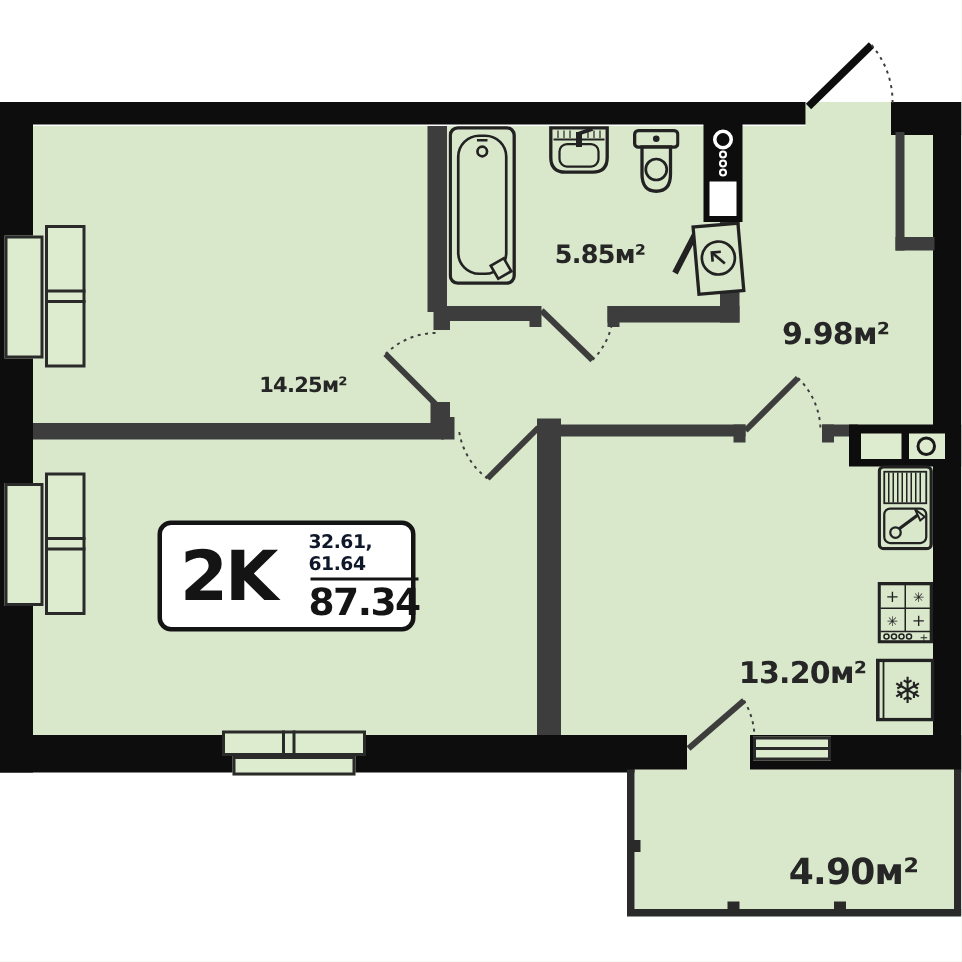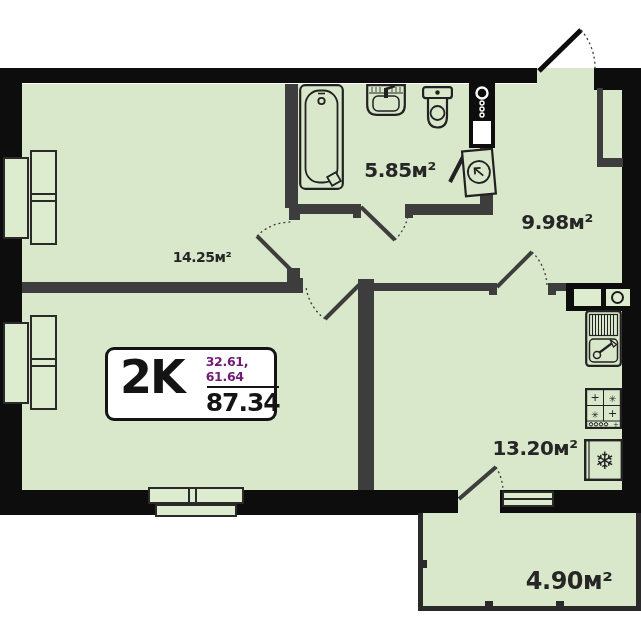--- a/index.html
+++ b/index.html
@@ -13,26 +13,26 @@
   .green{ position:absolute; background:#d9e8cb; }
   .window{ position:absolute; background:#ddecce; border:2px solid #2a2a2a; box-sizing:border-box; }
   .tick { position:absolute; background:#2a2a2a; }
   .label{
     position:absolute; transform:translate(-50%,-50%);
     font-weight:bold; color:#262626; white-space:nowrap; letter-spacing:-0.5px;
   }
   .badge{
     position:absolute; left:105px; top:347px; width:172px; height:74px;
     background:#ffffff; border:3px solid #141414; border-radius:9px;
-    display:flex; align-items:flex-start; box-sizing:border-box; padding:4px 10px 4px 12px;
+    display:flex; align-items:center; box-sizing:border-box; padding:4px 10px 4px 12px;
   }
   .badge .big { font-size:46px; font-weight:bold; color:#141414; letter-spacing:-2px; line-height:1; }
   .badge .vdiv{ width:2px; height:52px; background:#9a9a9a; margin:0 10px 0 12px; }
   .badge .col { display:flex; flex-direction:column; align-items:center; }
-  .badge .small { font-size:12.5px; font-weight:bold; color:#701a75; letter-spacing:-0.3px; }
+  .badge .small { font-size:12.5px; font-weight:bold; color:#0f172a; letter-spacing:-0.3px; }
   .badge .hdiv{ height:2px; width:72px; background:#141414; margin:2px 0 1px; }
   .badge .total { font-size:25px; font-weight:bold; color:#141414; letter-spacing:-1px; line-height:1.1; }
   svg { display:block; }
   .icon { position:absolute; }
 </style>
 </head>
 <body>
 
 <div class="stage">
 
@@ -217,18 +217,18 @@
     <div class="big">2K</div>
     <div class="vdiv"></div>
     <div class="col">
       <div class="small">32.61, 61.64</div>
       <div class="hdiv"></div>
       <div class="total">87.34</div>
     </div>
   </div>
 
   <div class="label" style="left:202px;top:257px;font-size:14px;">14.25м²</div>
-  <div class="label" style="left:400px;top:170px;font-size:20px;">5.85м²</div>
+  <div class="label" style="left:400px;top:170px;font-size:17px;">5.85м²</div>
   <div class="label" style="left:557px;top:222px;font-size:20px;">9.98м²</div>
   <div class="label" style="left:535px;top:448px;font-size:20px;">13.20м²</div>
   <div class="label" style="left:569px;top:581px;font-size:24px;">4.90м²</div>
 
 </div>
 
 </body></html>

